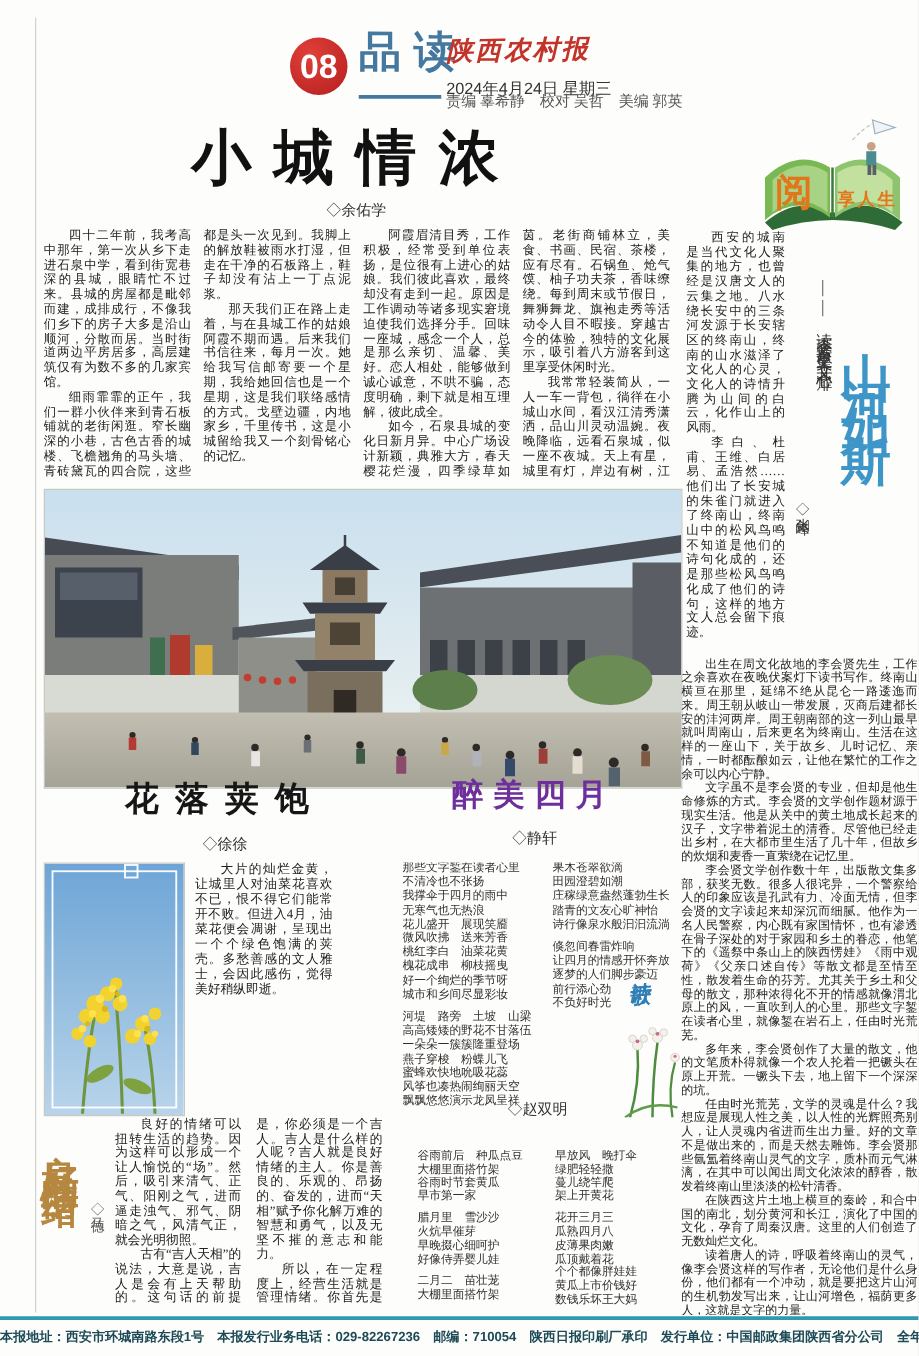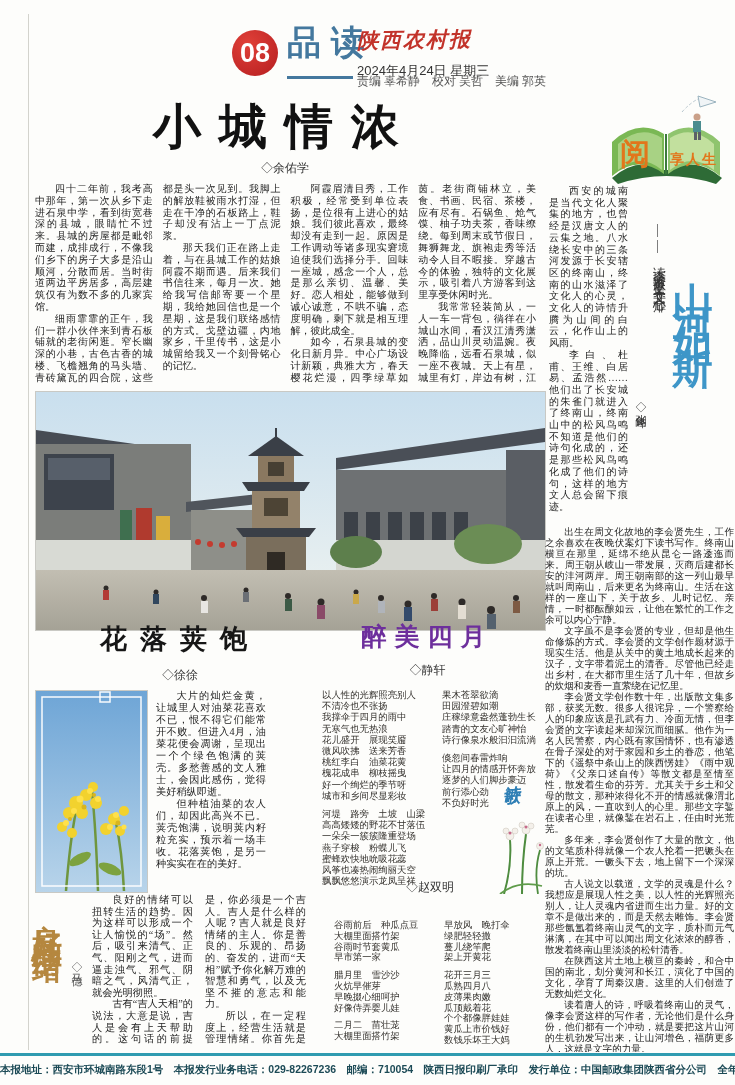--- a/index.html
+++ b/index.html
@@ -208,21 +208,21 @@
 
   <div class="abs vtext review-title" style="left:672px;top:250px;height:280px;">山河如斯</div>
   <div class="abs vtext review-sub" style="left:650px;top:224px;height:280px;">——读李会贤散文集《文开心扉》</div>
   <div class="abs vtext review-author" style="left:633px;top:392px;height:90px;">◇张剑峰</div>
 
   <div class="abs body-text" style="left:545px;top:526px;width:189px;height:526px;font-size:9.6px;line-height:11px;">
       <p>出生在周文化故地的李会贤先生，工作之余喜欢在夜晚伏案灯下读书写作。终南山横亘在那里，延绵不绝从昆仑一路逶迤而来。周王朝从岐山一带发展，灭商后建都长安的沣河两岸。周王朝南部的这一列山最早就叫周南山，后来更名为终南山。生活在这样的一座山下，关于故乡、儿时记忆、亲情，一时都酝酿如云，让他在繁忙的工作之余可以内心宁静。</p>
       <p>文字虽不是李会贤的专业，但却是他生命修炼的方式。李会贤的文学创作题材源于现实生活。他是从关中的黄土地成长起来的汉子，文字带着泥土的清香。尽管他已经走出乡村，在大都市里生活了几十年，但故乡的炊烟和麦香一直萦绕在记忆里。</p>
       <p>李会贤文学创作数十年，出版散文集多部，获奖无数。很多人很诧异，一个警察给人的印象应该是孔武有力、冷面无情，但李会贤的文字读起来却深沉而细腻。他作为一名人民警察，内心既有家国情怀，也有渗透在骨子深处的对于家园和乡土的眷恋，他笔下的《遥祭中条山上的陕西愣娃》《雨中观荷》《父亲口述自传》等散文都是至情至性，散发着生命的芬芳。尤其关于乡土和父母的散文，那种浓得化不开的情感就像渭北原上的风，一直吹到人的心里。那些文字錾在读者心里，就像錾在岩石上，任由时光荒芜。</p>
       <p>多年来，李会贤创作了大量的散文，他的文笔质朴得就像一个农人抡着一把镢头在原上开荒。一镢头下去，地上留下一个深深的坑。</p>
-      <p>古人说文以载道，文学的灵魂是什么？我想应是展现人性之美，以人性的光辉照亮别人，让人灵魂内省进而生出力量。好的文章不是做出来的，而是天然去雕饰。李会贤那些氤氲着终南山灵气的文字，质朴而元气淋漓，在其中可以闻出周文化浓浓的醇香，散发着终南山里淡淡的松针清香。</p>
+      <p>任由时光荒芜，文学的灵魂是什么？我想应是展现人性之美，以人性的光辉照亮别人，让人灵魂内省进而生出力量。好的文章不是做出来的，而是天然去雕饰。李会贤那些氤氲着终南山灵气的文字，质朴而元气淋漓，在其中可以闻出周文化浓浓的醇香，散发着终南山里淡淡的松针清香。</p>
       <p>在陕西这片土地上横亘的秦岭，和合中国的南北，划分黄河和长江，演化了中国的文化，孕育了周秦汉唐。这里的人们创造了无数灿烂文化。</p>
       <p>读着唐人的诗，呼吸着终南山的灵气，像李会贤这样的写作者，无论他们是什么身份，他们都有一个冲动，就是要把这片山河的生机勃发写出来，让山河增色，福荫更多人，这就是文字的力量。</p>
     </div>
 
   <div class="abs" style="left:55px;top:626px;width:250px;text-align:center;">
     <div class="sec-title-black">花落荚饱</div>
     <div class="author" style="margin-top:14px;">◇徐徐</div>
   </div>
 
   <div class="abs photo-frame" style="left:35px;top:690px;width:113px;height:203px;">
@@ -269,29 +269,28 @@
           <circle cx="82" cy="132" r="2.5"></circle>
         <circle cx="34" cy="128" r="2"></circle>
       </g>
       <rect x="6" y="6" width="99" height="189" fill="none" stroke="#ffffff" stroke-width="1.5" opacity="0.95"></rect>
       <rect x="64" y="1" width="10" height="10" fill="none" stroke="#ffffff" stroke-width="1.5" opacity="0.95"></rect>
     </svg>
   </div>
 
   <div class="abs body-text" style="left:156px;top:690px;width:110px;height:202px;font-size:10.2px;line-height:12px;">
       <p>大片的灿烂金黄，让城里人对油菜花喜欢不已，恨不得它们能常开不败。但进入4月，油菜花便会凋谢，呈现出一个个绿色饱满的荚壳。多愁善感的文人雅士，会因此感伤，觉得美好稍纵即逝。</p>
-      <p>但种植油菜的农人们，却因此高兴不已。荚壳饱满，说明荚内籽粒充实，预示着一场丰收。花落荚饱，是另一种实实在在的美好。</p>
     </div>
 
   <div class="abs" style="left:325px;top:624px;width:205px;text-align:center;">
     <div class="sec-title-purple">醉美四月</div>
     <div class="author" style="margin-top:13px;">◇静轩</div>
   </div>
   <div class="abs poem" style="left:322px;top:690px;width:120px;height:202px;line-height:11.2px;">
-      <div>以人性的光辉照亮别人</div>
+      <div>那些文字錾在读者心里</div>
       <div>不清冷也不张扬</div>
       <div>我撑伞于四月的雨中</div>
       <div>无寒气也无热浪</div>
       <div>花儿盛开　展现笑靥</div>
       <div>微风吹拂　送来芳香</div>
       <div>桃红李白　油菜花黄</div>
       <div>槐花成串　柳枝摇曳</div>
       <div>好一个绚烂的季节呀</div>
       <div>城市和乡间尽显彩妆</div>
       <div></div>

